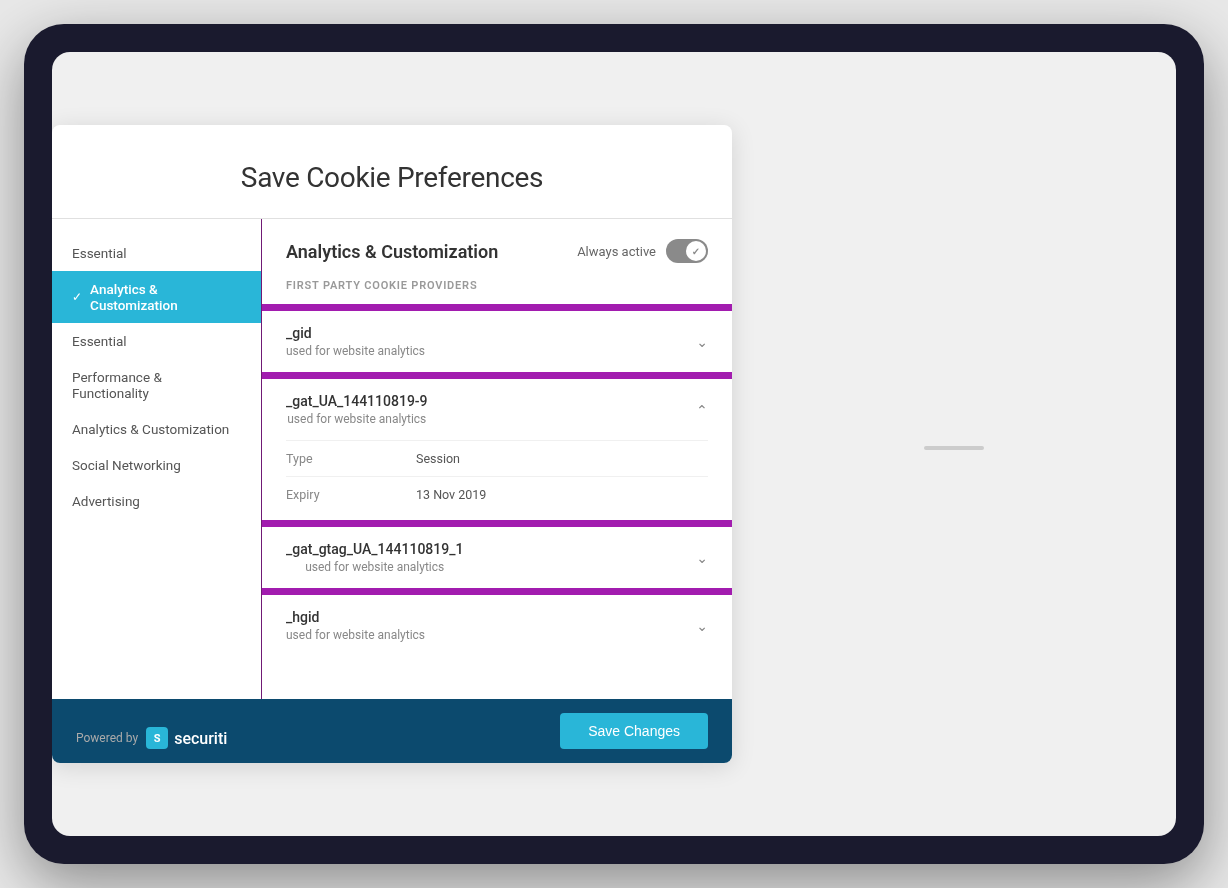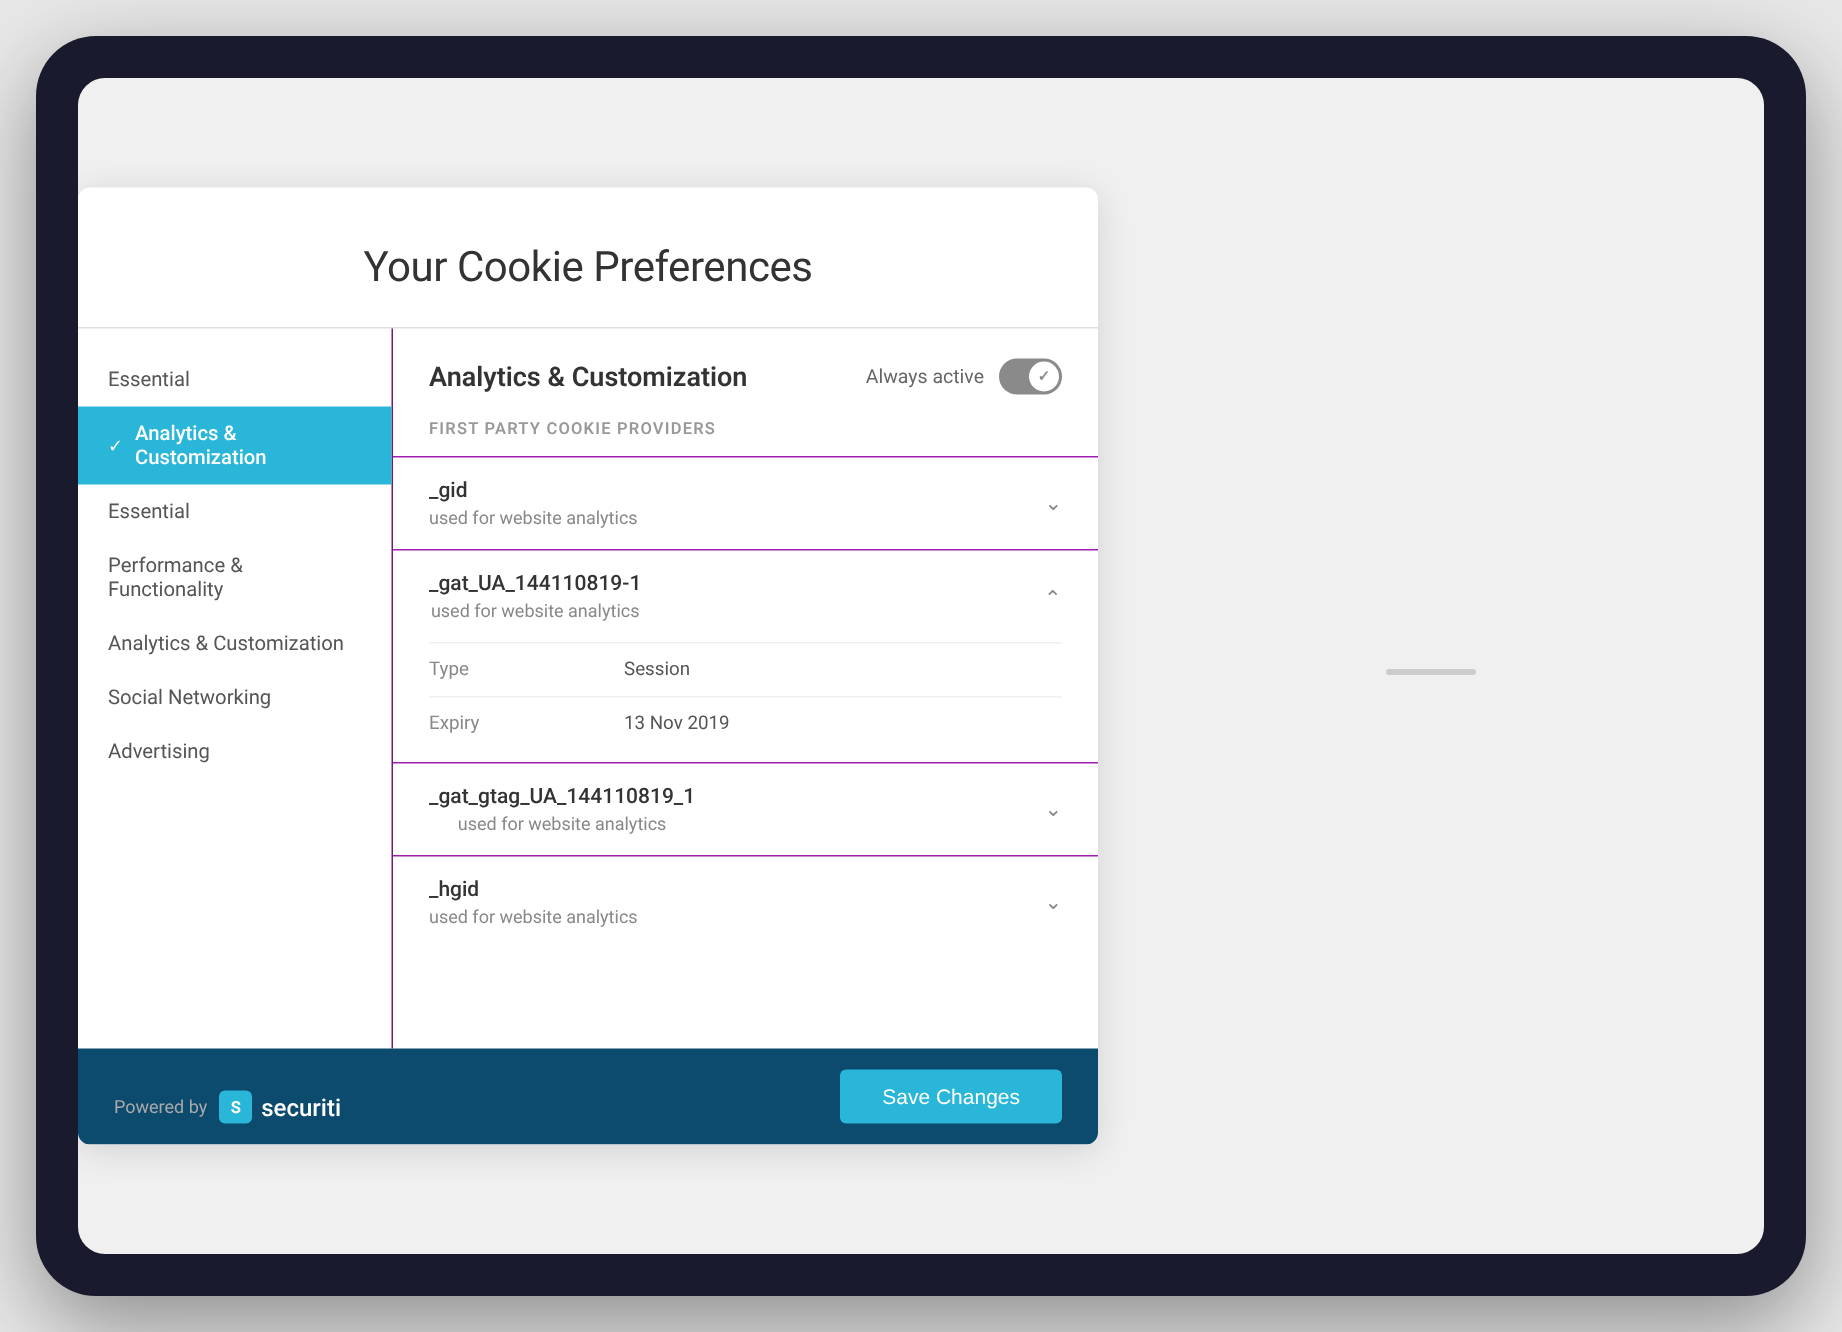--- a/index.html
+++ b/index.html
@@ -150,21 +150,21 @@
     .section-label {
       font-size: 11px;
       font-weight: 600;
       color: #999;
       letter-spacing: 0.8px;
       padding: 0 24px 12px;
       text-transform: uppercase;
     }
 
     .cookie-item {
-      border-top: 1px solid #a21caf;
+      border-top: 7px solid #a21caf;
       padding: 0 24px;
     }
 
     .cookie-item-header {
       display: flex;
       align-items: center;
       justify-content: space-between;
       padding: 14px 0;
       cursor: pointer;
     }
@@ -283,21 +283,21 @@
     }
   </style>
 </head>
 <body>
 
 <div class="tablet-frame">
   <div class="tablet-screen">
     <div class="modal-wrapper">
 
       <div class="modal-header">
-        <h1 class="modal-title">Your Cookie Preferences</h1>
+        <h1 class="modal-title">Save Cookie Preferences</h1>
       </div>
 
       <div class="modal-body">
 
         <div class="sidebar">
           <div class="sidebar-item">
             <span>Essential</span>
           </div>
           <div class="sidebar-item active">
             <span class="check-icon">✓</span>
@@ -342,21 +342,21 @@
                 <div class="cookie-name">_gid</div>
                 <div class="cookie-desc">used for website analytics</div>
               </div>
               <span class="chevron-icon">⌄</span>
             </div>
           </div>
 
           <div class="cookie-item">
             <div class="cookie-item-header">
               <div class="cookie-item-info">
-                <div class="cookie-name">_gat_UA_144110819-1</div>
+                <div class="cookie-name">_gat_UA_144110819-9</div>
                 <div class="cookie-desc">used for website analytics</div>
               </div>
               <span class="chevron-icon up">⌄</span>
             </div>
             <div class="cookie-details">
               <div class="detail-row">
                 <span class="detail-label">Type</span>
                 <span class="detail-value">Session</span>
               </div>
               <div class="detail-row">

